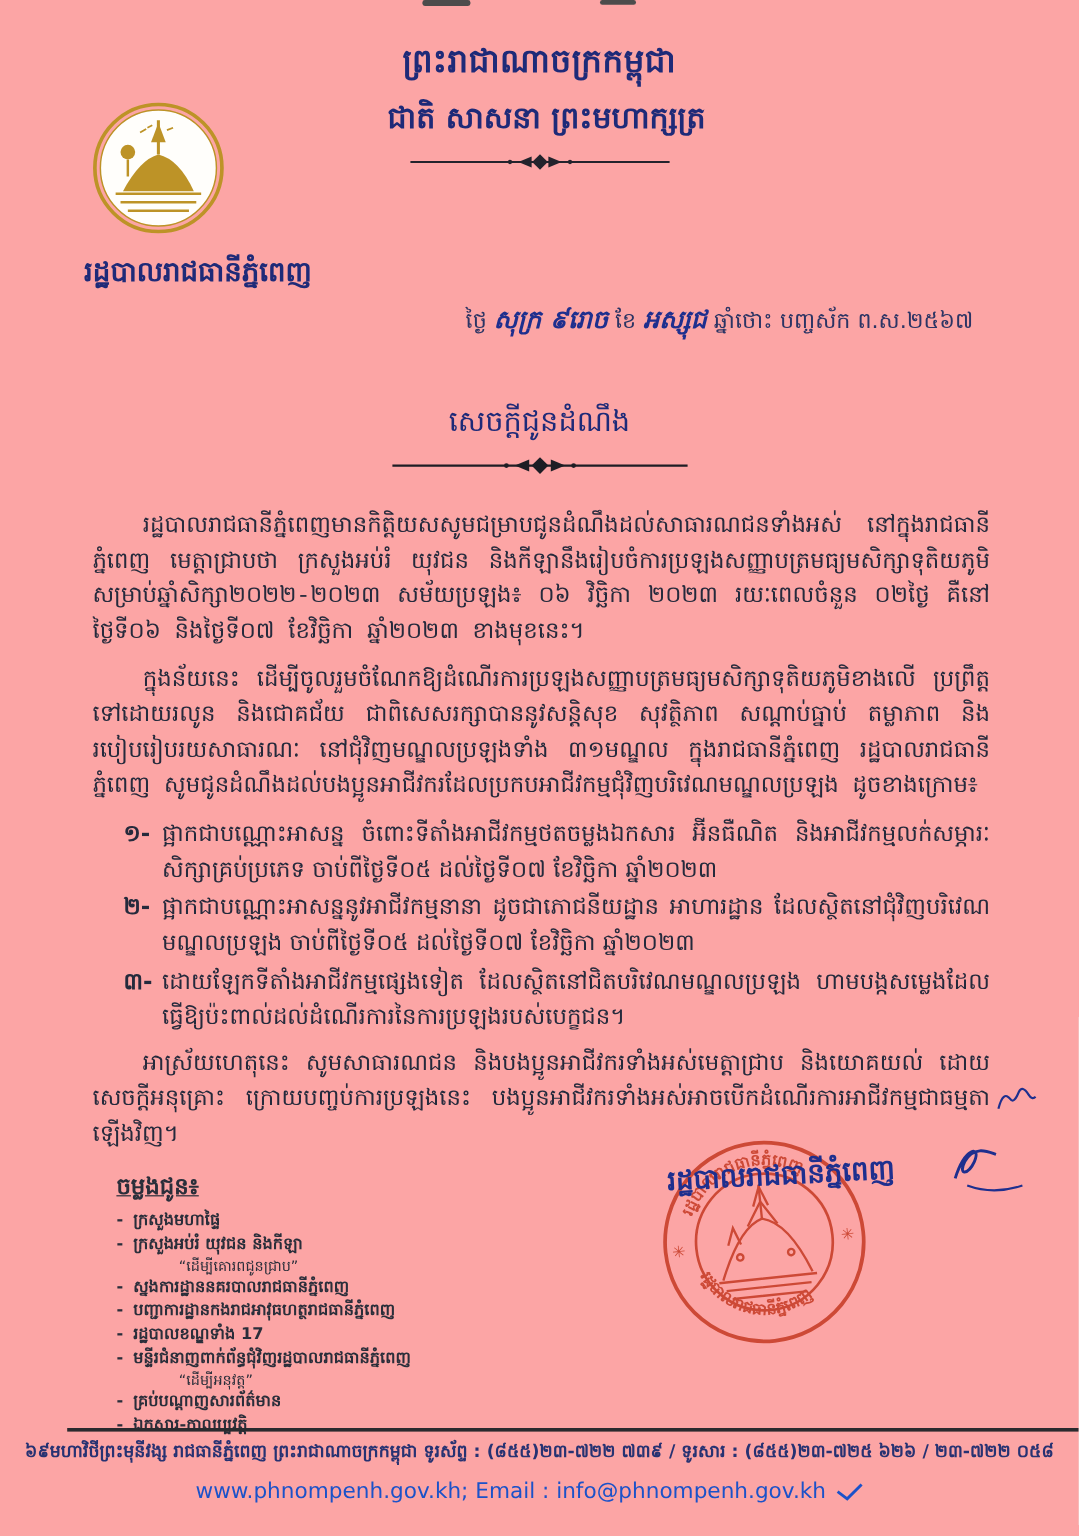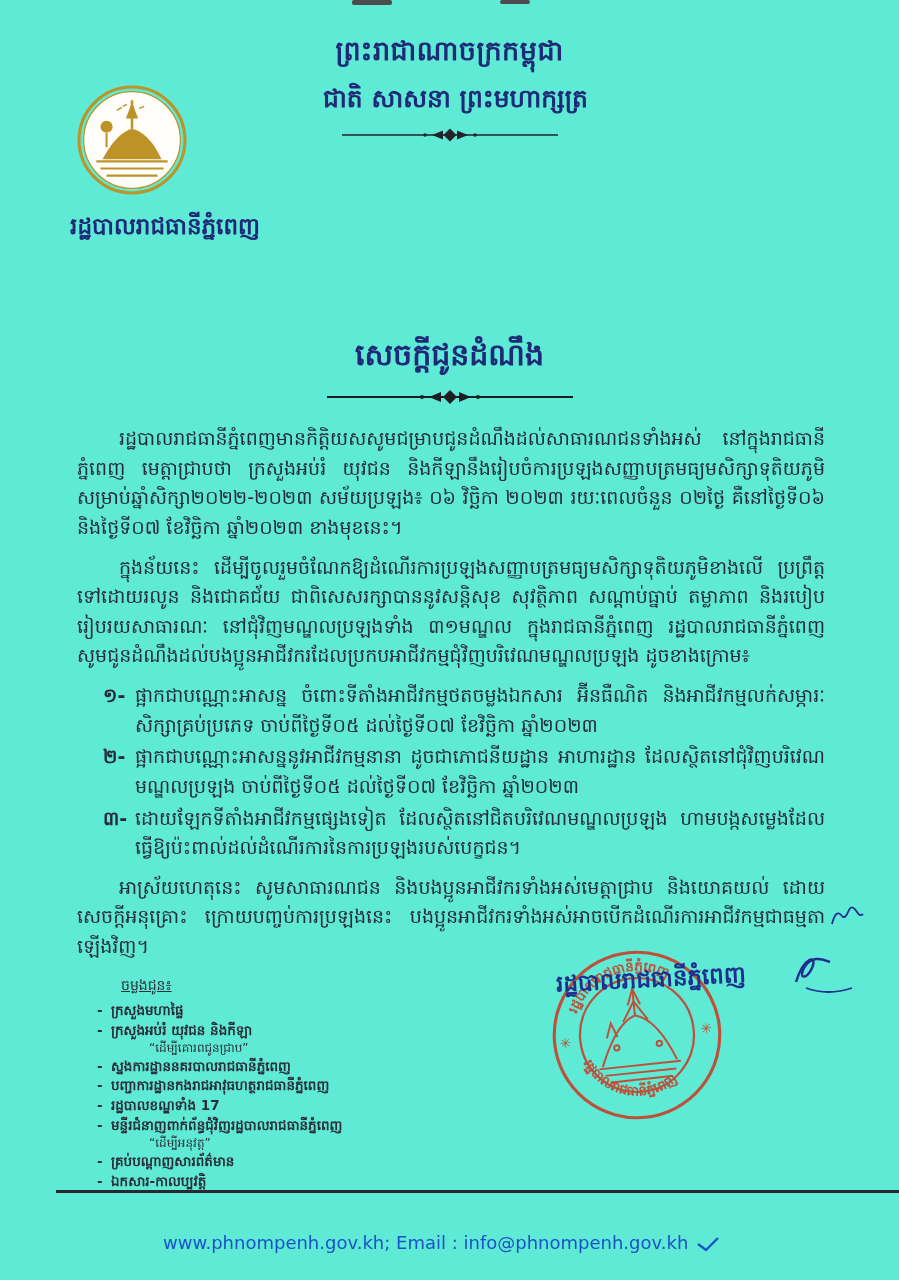--- a/index.html
+++ b/index.html
@@ -1,18 +1,18 @@
 <!DOCTYPE html>
 <html><head>
 <meta charset="utf-8">
 <style>
   html,body{margin:0;padding:0;background:#e8e8e6;}
   .page{
     position:relative;width:899px;height:1280px;margin:0 auto;
-    background:#5eead4;overflow:hidden;
+    background:#fca5a5;overflow:hidden;
     font-family:"DejaVu Sans",sans-serif;color:#252a3c;
   }
   .artifact{position:absolute;background:#4c4c4c;border-radius:2px;}
   .a1{left:352px;top:0;width:40px;height:5px;}
   .a2{left:500px;top:0;width:30px;height:4px;}
 
   .hdr{position:absolute;top:34px;left:0;right:0;text-align:center;color:#1e2a78;}
   .hdr-line1{font-size:27px;font-weight:bold;letter-spacing:.5px;}
   .hdr-line2{font-size:25px;font-weight:bold;margin-top:10px;margin-left:12px;}
   .orn{display:block;margin:8px auto 0 auto;}
@@ -21,36 +21,36 @@
   .issuer-name{
     position:absolute;left:26px;top:212px;width:278px;text-align:center;
     font-size:23px;font-weight:bold;color:#1e2a78;
   }
 
   .dateline{position:absolute;left:388px;top:250px;width:480px;
     font-size:18.5px;color:#2b3464;line-height:1.6;}
   .hand{font-style:italic;font-weight:bold;color:#1e2f8e;font-size:21px;}
 
   .title-wrap{position:absolute;top:336px;left:0;right:0;text-align:center;}
-  .doc-title{font-size:30px;font-weight:bold;color:#1e2a78;}
+  .doc-title{font-size:24px;font-weight:normal;color:#1e2a78;}
 
   .content{
     position:absolute;top:424px;left:77px;width:748px;height:540px;
     overflow:hidden;font-size:19px;line-height:1.56;text-align:justify;
     overflow-wrap:anywhere;word-break:break-word;
   }
-  .para{margin:0 0 10px 0;}
+  .para{margin:0 0 10px 0;font-family:Liberation Mono, monospace;}
   .indent{text-indent:42px;}
   .nlist{margin:2px 0 10px 26px;}
   .nitem{display:flex;margin-bottom:2px;}
   .nnum{flex:0 0 32px;font-weight:bold;}
   .ntext{flex:1;text-align:justify;}
 
   .cc{position:absolute;left:97px;top:976px;width:400px;color:#2a2e3a;}
-  .cc-h{font-size:14px;font-weight:normal;text-decoration:underline;margin-bottom:4px;margin-left:24px;}
+  .cc-h{font-size:19px;font-weight:bold;text-decoration:underline;margin-bottom:4px;}
   .cc-i{font-size:13.5px;font-weight:bold;line-height:1.45;display:flex;}
   .cc-dash{flex:0 0 14px;}
   .cc-note{font-size:12px;font-weight:normal;padding-left:52px;line-height:1.4;}
 
   .stamp-wrap{position:absolute;left:548px;top:946px;width:178px;height:178px;
     transform:rotate(-6deg);opacity:.9;}
   .stamp-overlay{
     position:absolute;left:556px;top:962px;width:300px;
     font-size:23px;font-weight:bold;color:#1e2f8e;transform:rotate(-3deg);
   }
@@ -98,20 +98,27 @@
         <path d="M20,76 h70"></path>
         <path d="M24,83 h62"></path>
         <path d="M30,90 h50"></path>
         <path d="M40,26 l5,-3 M46,22 l4,-2 M62,24 l5,-2" stroke-width="1.4"></path>
       </g>
     </svg>
   </div>
   <div class="issuer-name">រដ្ឋបាលរាជធានីភ្នំពេញ</div>
 
   <div class="dateline">
+    <div>
+      <span>ថ្ងៃ</span>
+      <span class="hand">សុក្រ ៩រោច</span>
+      <span> ខែ</span>
+      <span class="hand">អស្សុជ</span>
+      <span> ឆ្នាំថោះ បញ្ចស័ក ព.ស.២៥៦៧</span>
+    </div>
   </div>
 
   <div class="title-wrap">
     <div class="doc-title">សេចក្តីជូនដំណឹង</div>
     <svg class="orn" width="250" height="18" viewBox="0 0 250 18">
       <line x1="2" y1="9" x2="248" y2="9" stroke="#1d1d24" stroke-width="1.8"></line>
       <path d="M125,2 l7,7 -7,7 -7,-7 Z" fill="#1d1d24"></path>
       <path d="M104,9 l12,-5 v10 Z" fill="#1d1d24"></path>
       <path d="M146,9 l-12,-5 v10 Z" fill="#1d1d24"></path>
       <circle cx="97" cy="9" r="2" fill="#1d1d24"></circle>
@@ -210,20 +217,21 @@
       </g>
     </svg>
   </div>
   <div class="stamp-overlay">រដ្ឋបាលរាជធានីភ្នំពេញ</div>
   <svg class="sig" width="64" height="44" viewBox="0 0 64 44">
     <path d="M6,30 C14,4 28,2 22,16 C17,27 8,28 14,16 C22,2 34,8 40,10" stroke="#1e2f8e" stroke-width="2.4" fill="none"></path>
     <path d="M16,36 q22,8 46,0" stroke="#1e2f8e" stroke-width="1.8" fill="none"></path>
   </svg>
 
   <div class="footer-rule"></div>
+  <div class="f1">៦៩មហាវិថីព្រះមុនីវង្ស រាជធានីភ្នំពេញ ព្រះរាជាណាចក្រកម្ពុជា ទូរស័ព្ទ : (៨៥៥)២៣-៧២២ ៧៣៩ / ទូរសារ : (៨៥៥)២៣-៧២៥ ៦២៦ / ២៣-៧២២ ០៥៨</div>
   <div class="f2">
     <span>www.phnompenh.gov.kh; Email : info@phnompenh.gov.kh</span>
     <svg width="24" height="16" viewBox="0 0 24 16">
       <path d="M2,8 l8,6 12,-12" stroke="#1b52c9" stroke-width="2.4" fill="none"></path>
     </svg>
   </div>
 
 </div>
 
 </body></html>

